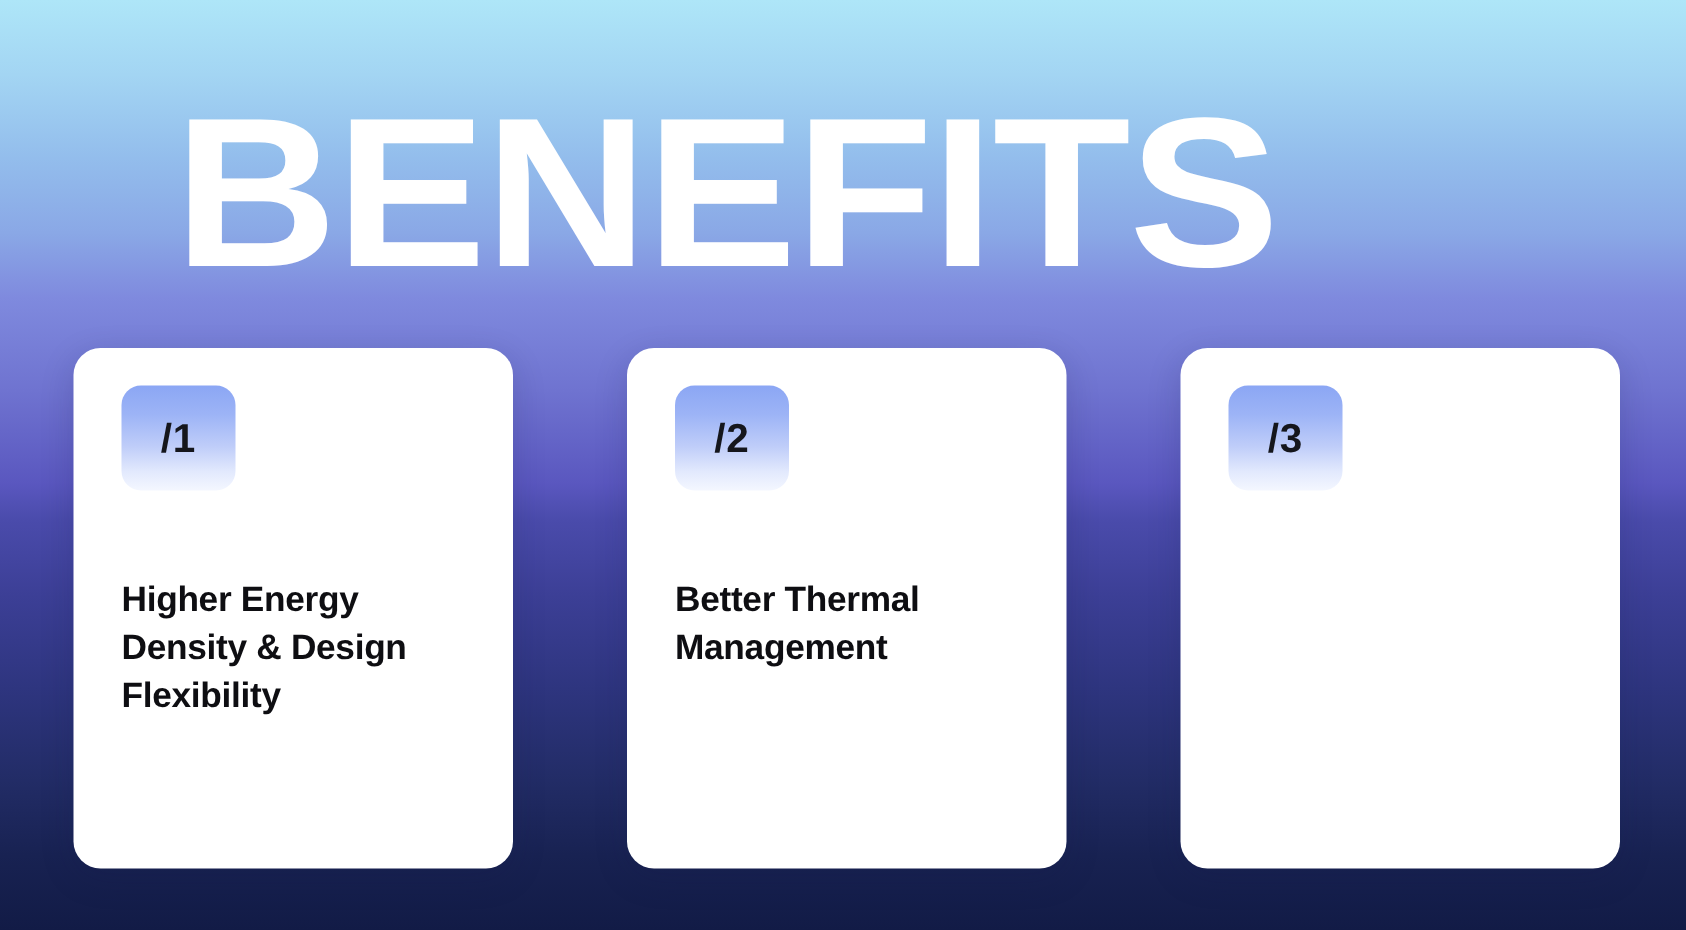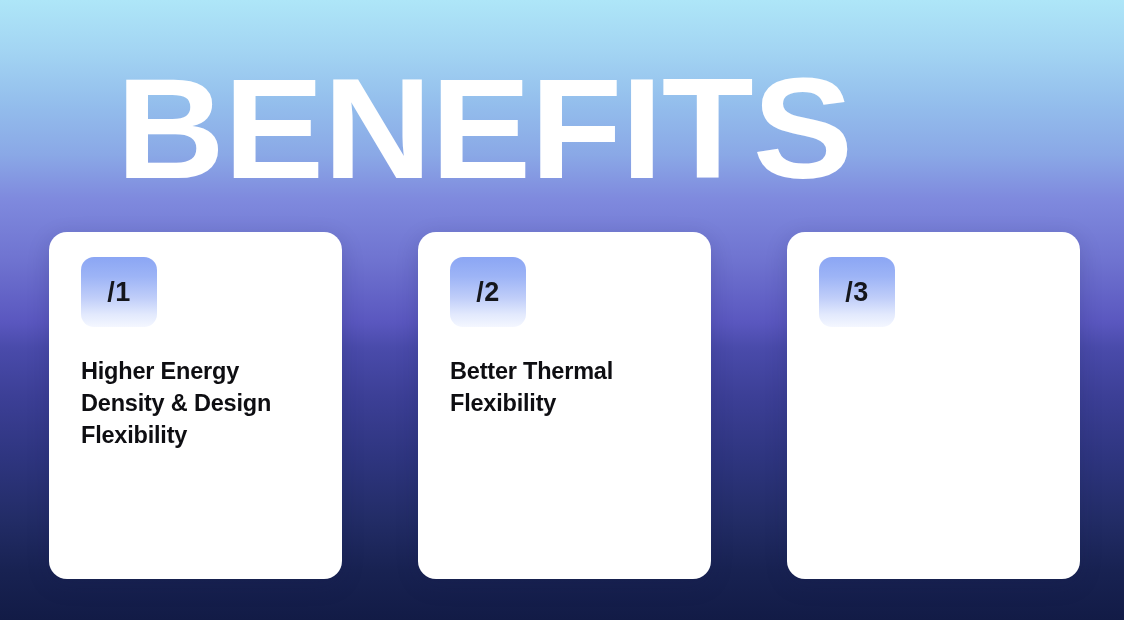--- a/index.html
+++ b/index.html
@@ -103,21 +103,21 @@
   .badge-label {
     font-family: "Liberation Sans", sans-serif;
     font-size: 27px;
     font-weight: 700;
     color: #15161c;
     letter-spacing: 0.5px;
     line-height: 1;
   }
 
   .card-title {
-    margin-top: 28px;
+    margin-top: 56px;
     width: 225px;
     font-family: "Liberation Sans", sans-serif;
     font-size: 23.5px;
     font-weight: 700;
     line-height: 32px;
     color: #0e0e12;
     letter-spacing: -0.2px;
     -webkit-font-smoothing: antialiased;
   }
 
@@ -141,21 +141,21 @@
       <div class="card-badge">
         <span class="badge-label">/1</span>
       </div>
       <div class="card-title">Higher Energy Density &amp; Design Flexibility</div>
     </div>
 
     <div class="card">
       <div class="card-badge">
         <span class="badge-label">/2</span>
       </div>
-      <div class="card-title">Better Thermal Flexibility</div>
+      <div class="card-title">Better Thermal Management</div>
     </div>
 
     <div class="card">
       <div class="card-badge">
         <span class="badge-label">/3</span>
       </div>
     </div>
 
   </div>
 </div>

